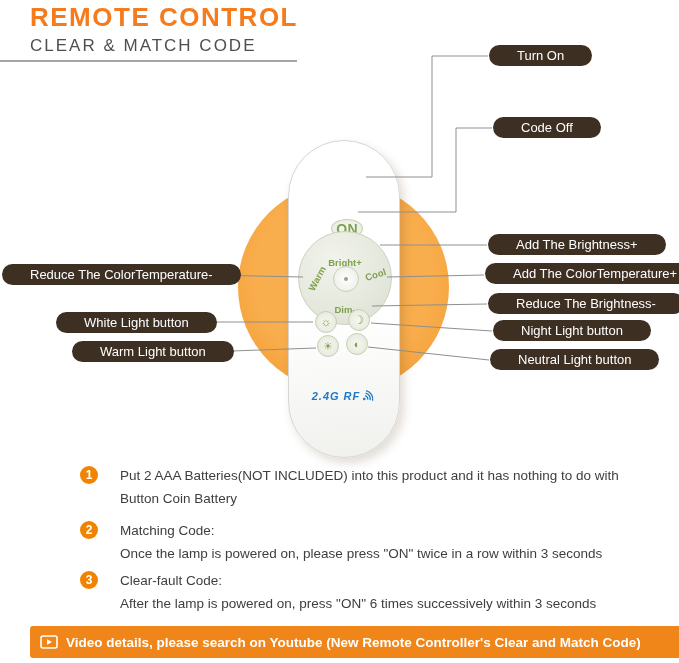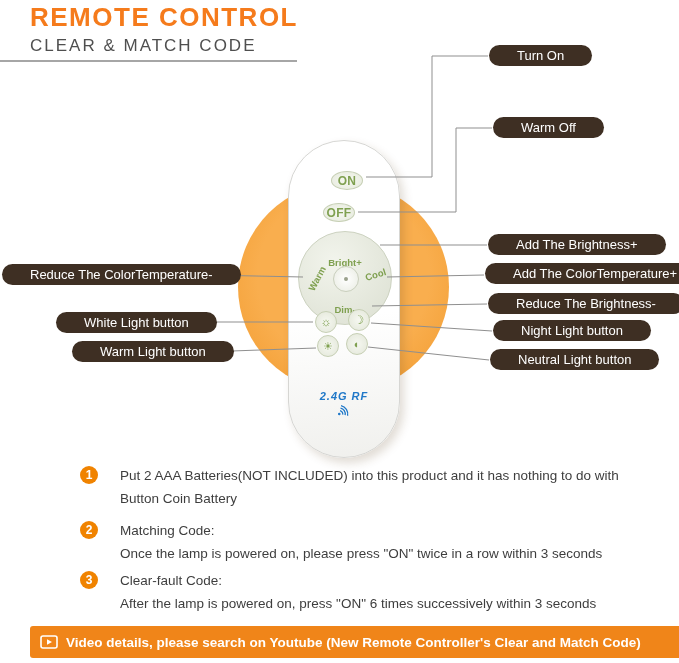--- a/index.html
+++ b/index.html
@@ -20,22 +20,22 @@
   .orange-circle { position:absolute; left:238px; top:182px; width:211px; height:210px;
     border-radius:50%; background:radial-gradient(circle at 50% 45%, #f9ae4e 55%, #f0982a 100%);
     z-index:1; }
 
   .remote { position:absolute; left:288px; top:140px; width:112px; height:318px;
     border-radius:58px; background:linear-gradient(175deg,#ffffff 55%,#f0f0ed);
     border:1px solid #d6d6d3; box-shadow:4px 5px 10px rgba(90,60,20,0.18); z-index:3; }
 
   .pill-btn { position:absolute; width:32px; height:19px; border-radius:50%;
     background:radial-gradient(#f7f9f2,#e5e9dc); border:1px solid #c6cfb4;
-    color:#7fa050; font-size:12px; font-weight:bold; display:flex;
-    align-items:center; justify-content:center; letter-spacing:0.3px; }
+    color:#7fa050; font-size:14px; font-weight:bold; display:flex;
+    align-items:center; justify-content:center; letter-spacing:0.3px;margin-top:48px; }
   .on-btn  { left:42px; top:30px; }
   .off-btn { left:34px; top:62px; }
 
   .dpad { position:absolute; left:9px; top:90px; width:94px; height:94px; border-radius:50%;
     background:radial-gradient(circle at 38% 32%, #f2f4ec, #dbdfd1);
     border:1px solid #ccd2c0; }
   .dpad-label { position:absolute; color:#7fa050; font-size:9.5px; font-weight:bold; }
   .dpad-up    { top:9px; left:0; width:100%; text-align:center;margin-top:16px; }
   .dpad-down  { bottom:9px; left:0; width:100%; text-align:center; }
   .dpad-right { top:37px; right:5px; transform:rotate(-18deg); }
@@ -48,21 +48,21 @@
   .round-btn { position:absolute; width:22px; height:22px; border-radius:50%;
     background:radial-gradient(#f6f8f1,#e2e6d8); border:1px solid #c6cfb4;
     color:#7fa050; font-size:12px; display:flex; align-items:center; justify-content:center; }
   .btn-white   { left:26px; top:170px; }
   .btn-night   { left:59px; top:168px; }
   .btn-warm    { left:28px; top:194px; font-size:11px; }
   .btn-neutral { left:57px; top:192px; font-size:11px; }
 
   .rf { position:absolute; left:0; top:249px; width:100%; display:flex;
     justify-content:center; align-items:center; gap:3px; color:#2078c8;
-    font-size:11px; font-weight:bold; font-style:italic; letter-spacing:1px;flex-direction:column; }
+    font-size:11px; font-weight:bold; font-style:italic; letter-spacing:1px; }
 
   .lines-svg { position:absolute; left:0; top:0; z-index:4; pointer-events:none; }
   .lines-svg polyline { fill:none; stroke:#8f8f8f; stroke-width:1; }
 
   .callout { position:absolute; z-index:5; background:#3e2f23; color:#ffffff;
     font-size:13px; padding:3px 28px; border-radius:12px; white-space:nowrap; }
   .c-turn-on          { left:489px; top:45px; }
   .c-turn-off         { left:493px; top:117px; }
   .c-add-bright       { left:488px; top:234px; }
   .c-add-colortemp    { left:485px; top:263px; }
@@ -143,21 +143,21 @@
     <polyline points="484,275 387,277"></polyline>
     <polyline points="487,304 372,306"></polyline>
     <polyline points="492,331 371,323"></polyline>
     <polyline points="489,360 368,347"></polyline>
     <polyline points="207,275 303,277"></polyline>
     <polyline points="204,322 313,322"></polyline>
     <polyline points="204,352 316,348"></polyline>
   </svg>
 
   <div class="callout c-turn-on">Turn On</div>
-  <div class="callout c-turn-off">Warm Off</div>
+  <div class="callout c-turn-off">Code Off</div>
   <div class="callout c-add-bright">Add The Brightness+</div>
   <div class="callout c-add-colortemp">Add The ColorTemperature+</div>
   <div class="callout c-reduce-bright">Reduce The Brightness-</div>
   <div class="callout c-night">Night Light button</div>
   <div class="callout c-neutral">Neutral Light button</div>
   <div class="callout c-reduce-colortemp">Reduce The ColorTemperature-</div>
   <div class="callout c-white">White Light button</div>
   <div class="callout c-warm">Warm Light button</div>
 
   <div class="step step1">

